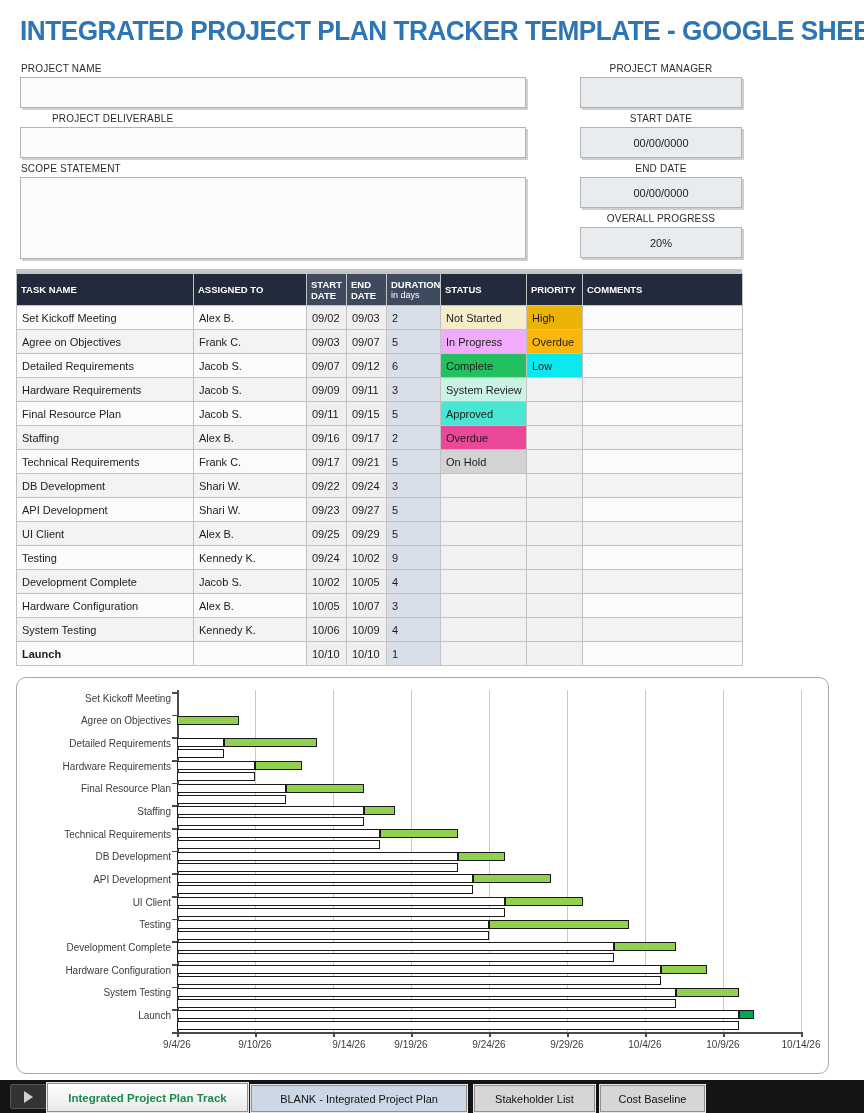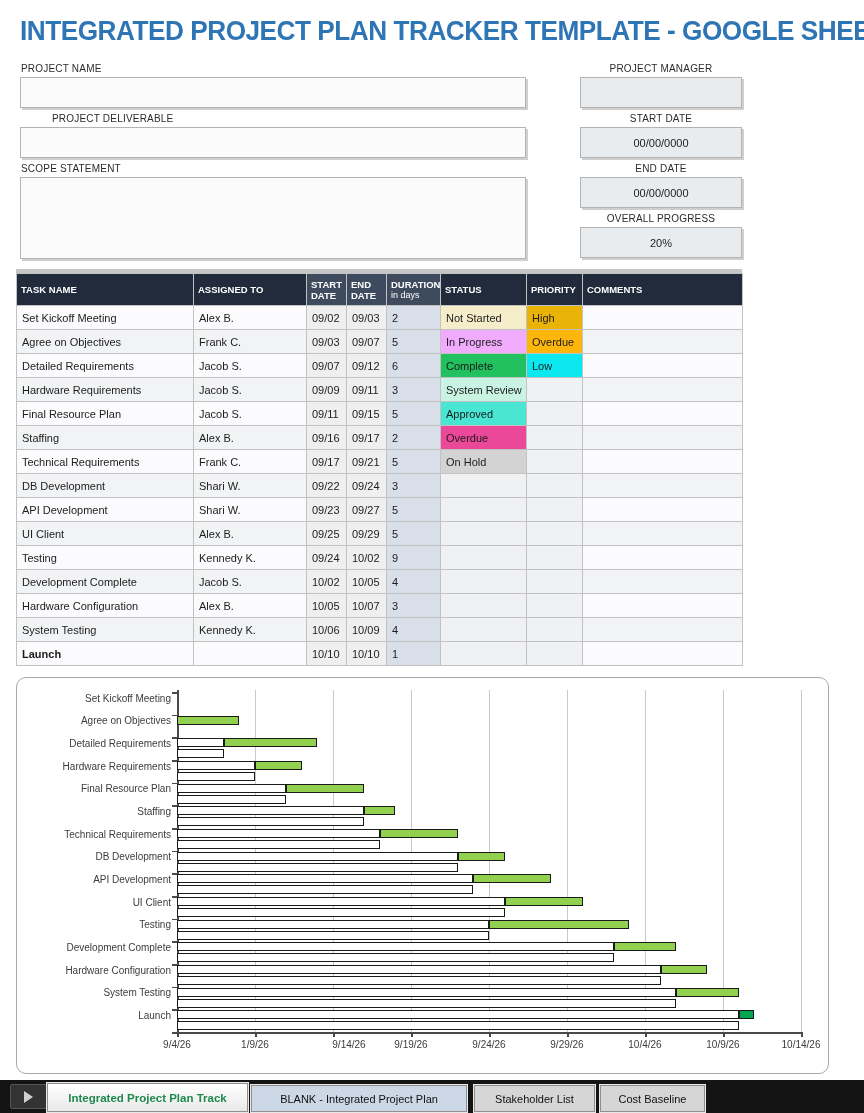--- a/index.html
+++ b/index.html
@@ -258,21 +258,21 @@
           </tr>
         </tbody>
     </table>
   </div>
 
   <div id="chart-panel">
       <div class="xtick" style="left:160px;top:354px;"></div>
       <div class="xlabel" style="left:130px;top:361px;">9/4/26</div>
       <div class="gl" style="left:238px;height:344px;"></div>
       <div class="xtick" style="left:238px;top:354px;"></div>
-      <div class="xlabel" style="left:208px;top:361px;">1/9/26</div>
+      <div class="xlabel" style="left:208px;top:361px;">9/10/26</div>
       <div class="gl" style="left:316px;height:344px;"></div>
       <div class="xtick" style="left:316px;top:354px;"></div>
       <div class="xlabel" style="left:302px;top:361px;">9/14/26</div>
       <div class="gl" style="left:394px;height:344px;"></div>
       <div class="xtick" style="left:394px;top:354px;"></div>
       <div class="xlabel" style="left:364px;top:361px;">9/19/26</div>
       <div class="gl" style="left:472px;height:344px;"></div>
       <div class="xtick" style="left:472px;top:354px;"></div>
       <div class="xlabel" style="left:442px;top:361px;">9/24/26</div>
       <div class="gl" style="left:550px;height:344px;"></div>

